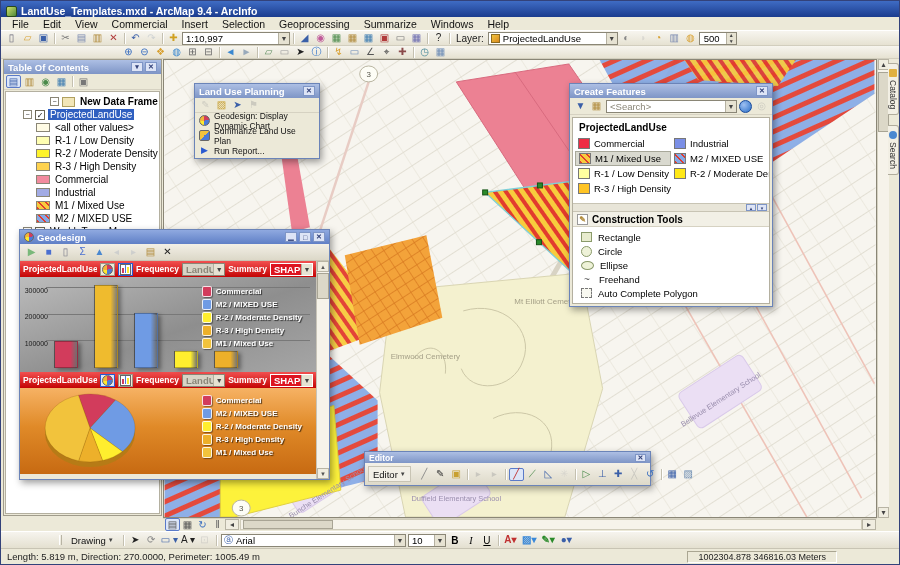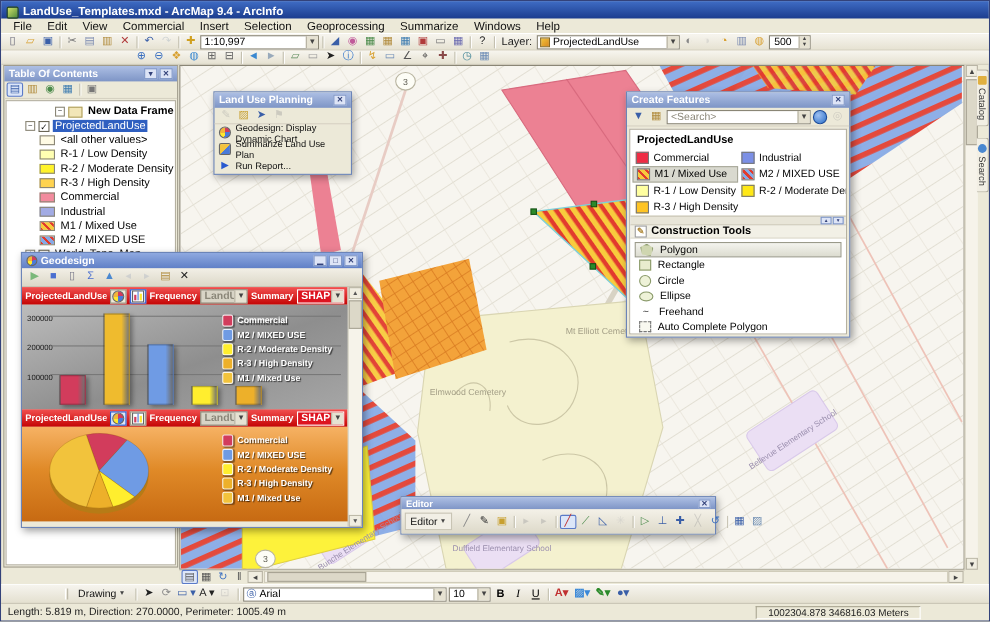--- a/index.html
+++ b/index.html
@@ -507,24 +507,20 @@
       <div style="flex:1"></div>
       <div class="cf-split">
         <span class="wbtn">▴</span>
         <span class="wbtn">▾</span>
       </div>
       <div class="cf-chdr">
         <span class="ci">✎</span>
         <span>Construction Tools</span>
       </div>
       <div class="cf-toollist" id="cf-tools">
-          <div class="cftool sel">
-            <span class="ti ti-polygon"></span>
-            <span>Polygon</span>
-          </div>
           <div class="cftool">
             <span class="ti ti-rectangle"></span>
             <span>Rectangle</span>
           </div>
           <div class="cftool">
             <span class="ti ti-circle"></span>
             <span>Circle</span>
           </div>
           <div class="cftool">
             <span class="ti ti-ellipse"></span>

